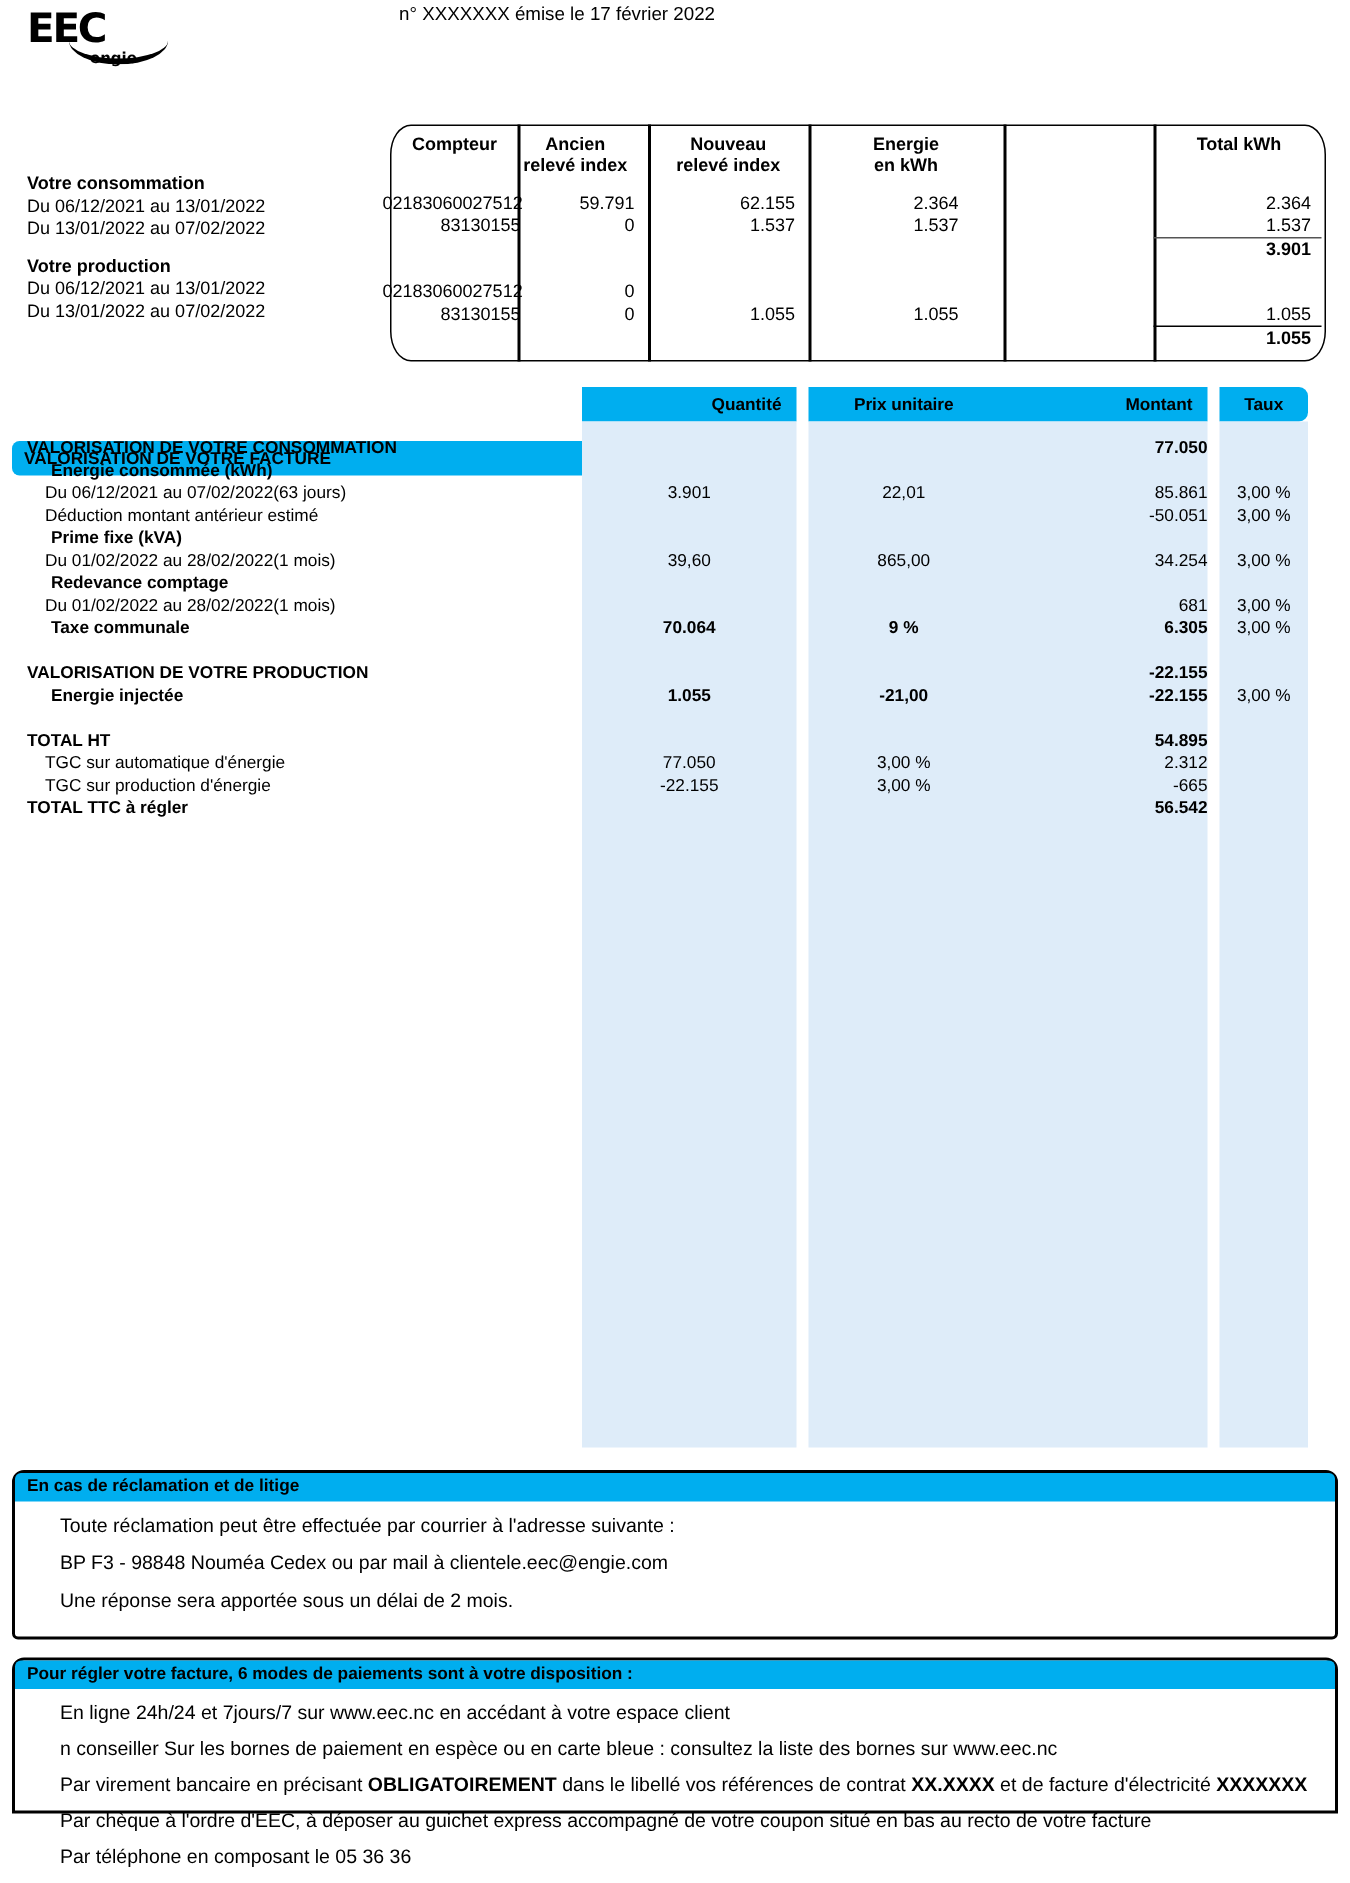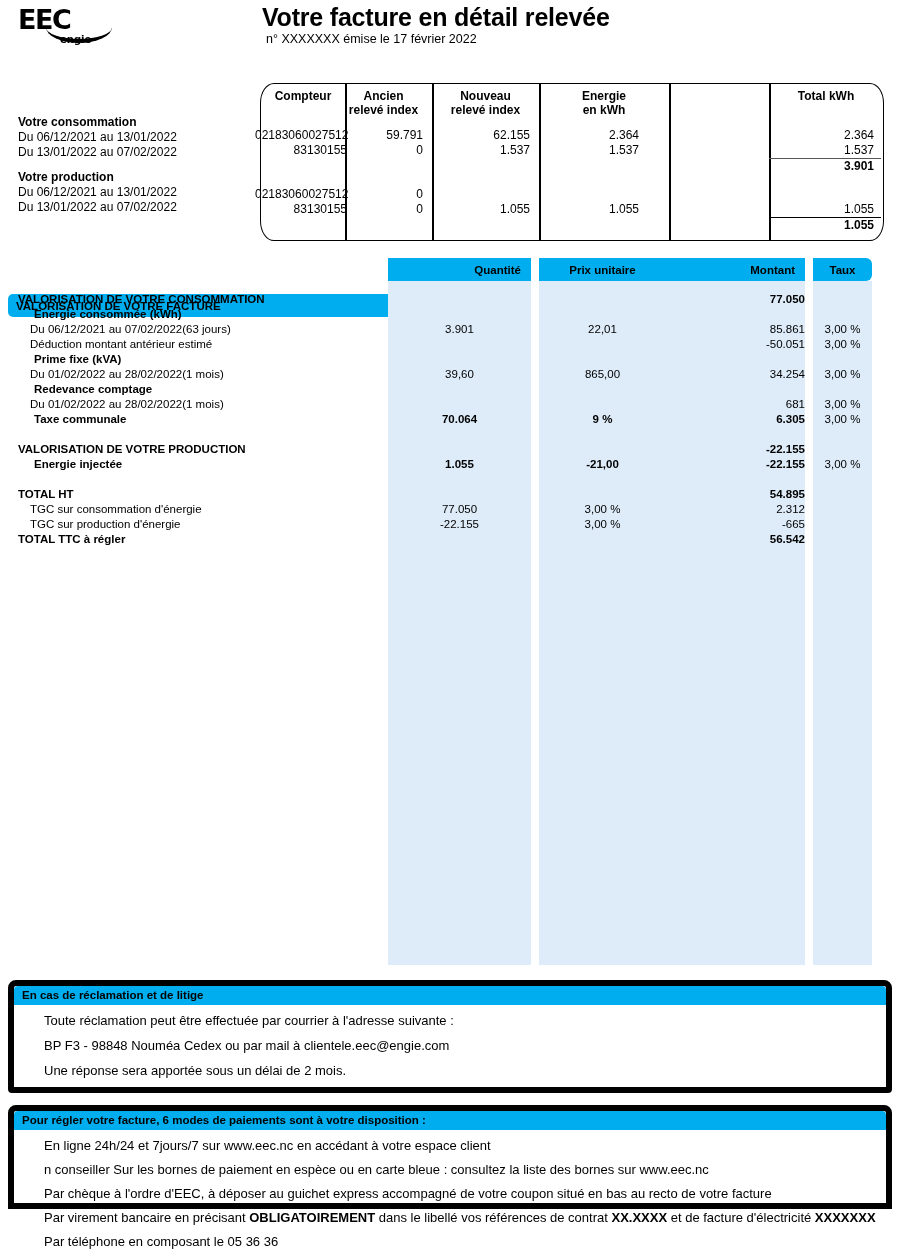--- a/index.html
+++ b/index.html
@@ -84,21 +84,21 @@
   .vrow .lbl.i1 { left:26px; }
   .vrow .lbl.i2 { left:22px; }
   .vrow .qty  { position:absolute; left:380px; width:143px; text-align:center; }
   .vrow .pu   { position:absolute; left:531px; width:127px; text-align:center; }
   .vrow .mt   { position:absolute; left:658px; width:139px; text-align:right; }
   .vrow .tx   { position:absolute; left:805px; width:59px; text-align:center; }
   .vrow.b .lbl, .vrow.b .mt, .vrow.b .qty, .vrow.b .pu { font-weight:bold; }
   .spacer { height:15px; }
 
   
-  .panel { position:absolute; left:8px; width:884px; border:6px solid #000000; border-radius:8px 8px 4px 4px; background:#fff; }
+  .panel { position:absolute; left:8px; width:884px; border:2px solid #000000; border-radius:8px 8px 4px 4px; background:#fff; }
   .panel-hdr {
     background:#00AEEF; color:#000; font-size:11.5px; font-weight:bold;
     height:19px; line-height:19px; padding-left:8px; border-radius:4px 4px 0 0;
   }
   .panel-body { padding:8px 0 6px 0; }
   .panel-body .line { font-size:13px; line-height:15px; padding:0 0 10px 30px; white-space:nowrap; }
   .panel-body .line:last-child { padding-bottom:0; }
   .line .strong { font-weight:bold; }
 
   #panel-claims { top:980px; height:113px; }
@@ -108,21 +108,20 @@
 </head>
 <body>
 
 <div class="abs" id="logo">
   <div class="eec">EEC</div>
   <div class="swoosh"></div>
   <div class="engie">engie</div>
 </div>
 
 <div class="abs" id="title-block">
-  <div id="doc-title">Votre facture en détail relevée</div>
   <div id="invoice-number">n° XXXXXXX émise le 17 février 2022</div>
 </div>
 
 <div class="abs" id="left-labels">
   <div class="grp">Votre consommation</div>
   <div>Du 06/12/2021 au 13/01/2022</div>
   <div>Du 13/01/2022 au 07/02/2022</div>
   <div class="gap"></div>
   <div class="grp">Votre production</div>
   <div>Du 06/12/2021 au 13/01/2022</div>
@@ -280,21 +279,21 @@
     </div>
     <div class="spacer"></div>
     <div class="vrow b">
       <span class="lbl">TOTAL HT</span>
       <span class="qty"></span>
       <span class="pu"></span>
       <span class="mt">54.895</span>
       <span class="tx"></span>
     </div>
     <div class="vrow">
-      <span class="lbl i2">TGC sur consommation d'énergie</span>
+      <span class="lbl i2">TGC sur automatique d'énergie</span>
       <span class="qty">77.050</span>
       <span class="pu">3,00 %</span>
       <span class="mt">2.312</span>
       <span class="tx"></span>
     </div>
     <div class="vrow">
       <span class="lbl i2">TGC sur production d'énergie</span>
       <span class="qty">-22.155</span>
       <span class="pu">3,00 %</span>
       <span class="mt">-665</span>
@@ -316,24 +315,24 @@
     <div class="line">BP F3 - 98848 Nouméa Cedex ou par mail à clientele.eec@engie.com</div>
     <div class="line">Une réponse sera apportée sous un délai de 2 mois.</div>
   </div>
 </div>
 
 <div class="panel" id="panel-pay">
   <div class="panel-hdr">Pour régler votre facture, 6 modes de paiements sont à votre disposition :</div>
   <div class="panel-body">
     <div class="line">En ligne 24h/24 et 7jours/7 sur  www.eec.nc  en accédant à votre espace client</div>
     <div class="line">n conseiller Sur les bornes de paiement en espèce ou en carte bleue : consultez la liste des bornes sur   www.eec.nc</div>
-    <div class="line">Par chèque à l'ordre d'EEC, à déposer au guichet express accompagné de votre coupon situé en bas au recto de votre facture</div>
     <div class="line">
       <span>Par virement bancaire en précisant</span>
       <span class="strong">OBLIGATOIREMENT</span>
       <span>dans le libellé vos références de contrat</span>
       <span class="strong">XX.XXXX</span>
       <span>et de facture d'électricité</span>
       <span class="strong">XXXXXXX</span>
     </div>
+    <div class="line">Par chèque à l'ordre d'EEC, à déposer au guichet express accompagné de votre coupon situé en bas au recto de votre facture</div>
     <div class="line">Par téléphone en composant le 05 36 36</div>
   </div>
 </div>
 
 </body></html>

